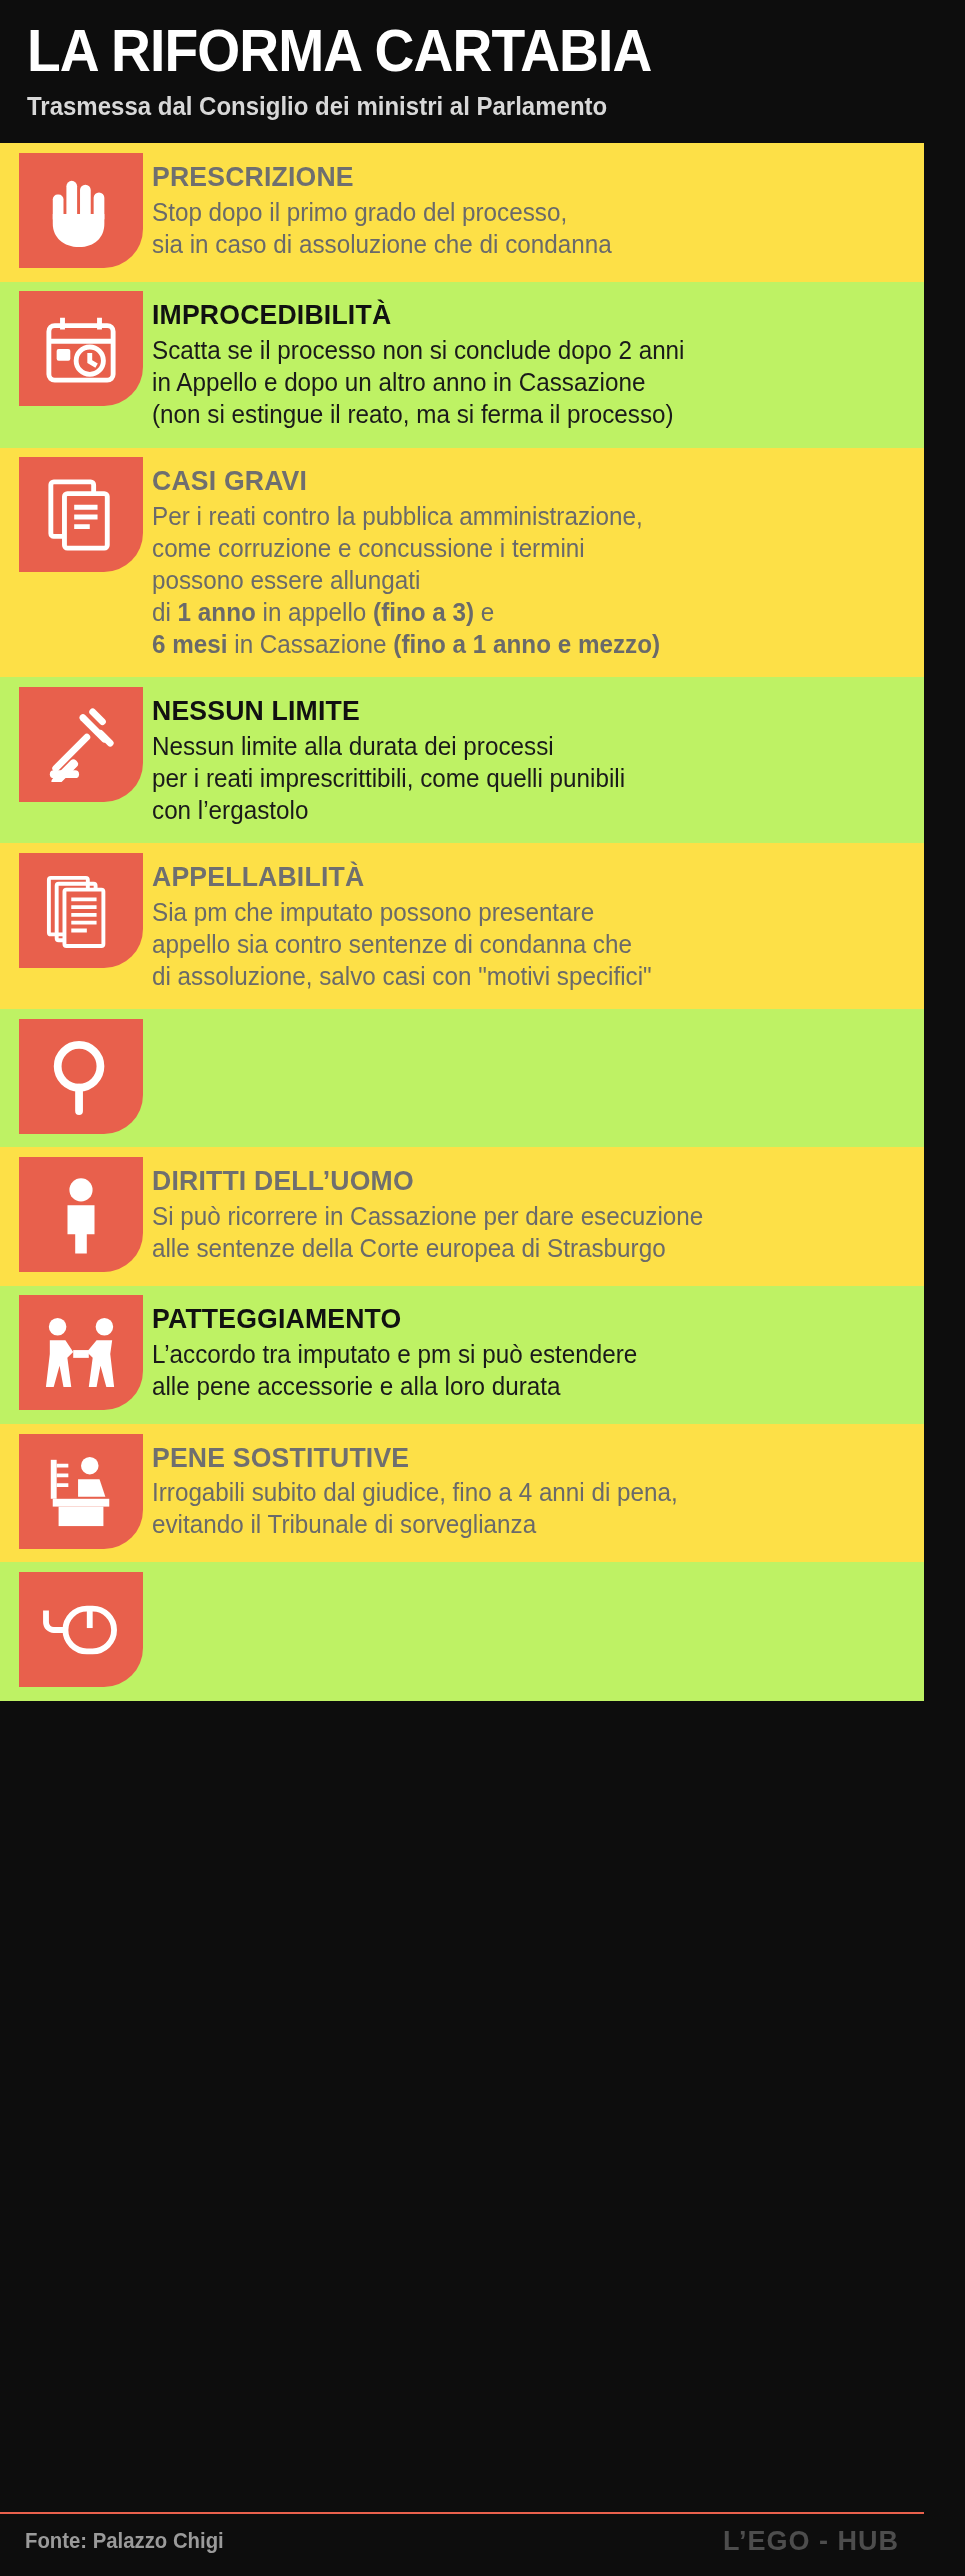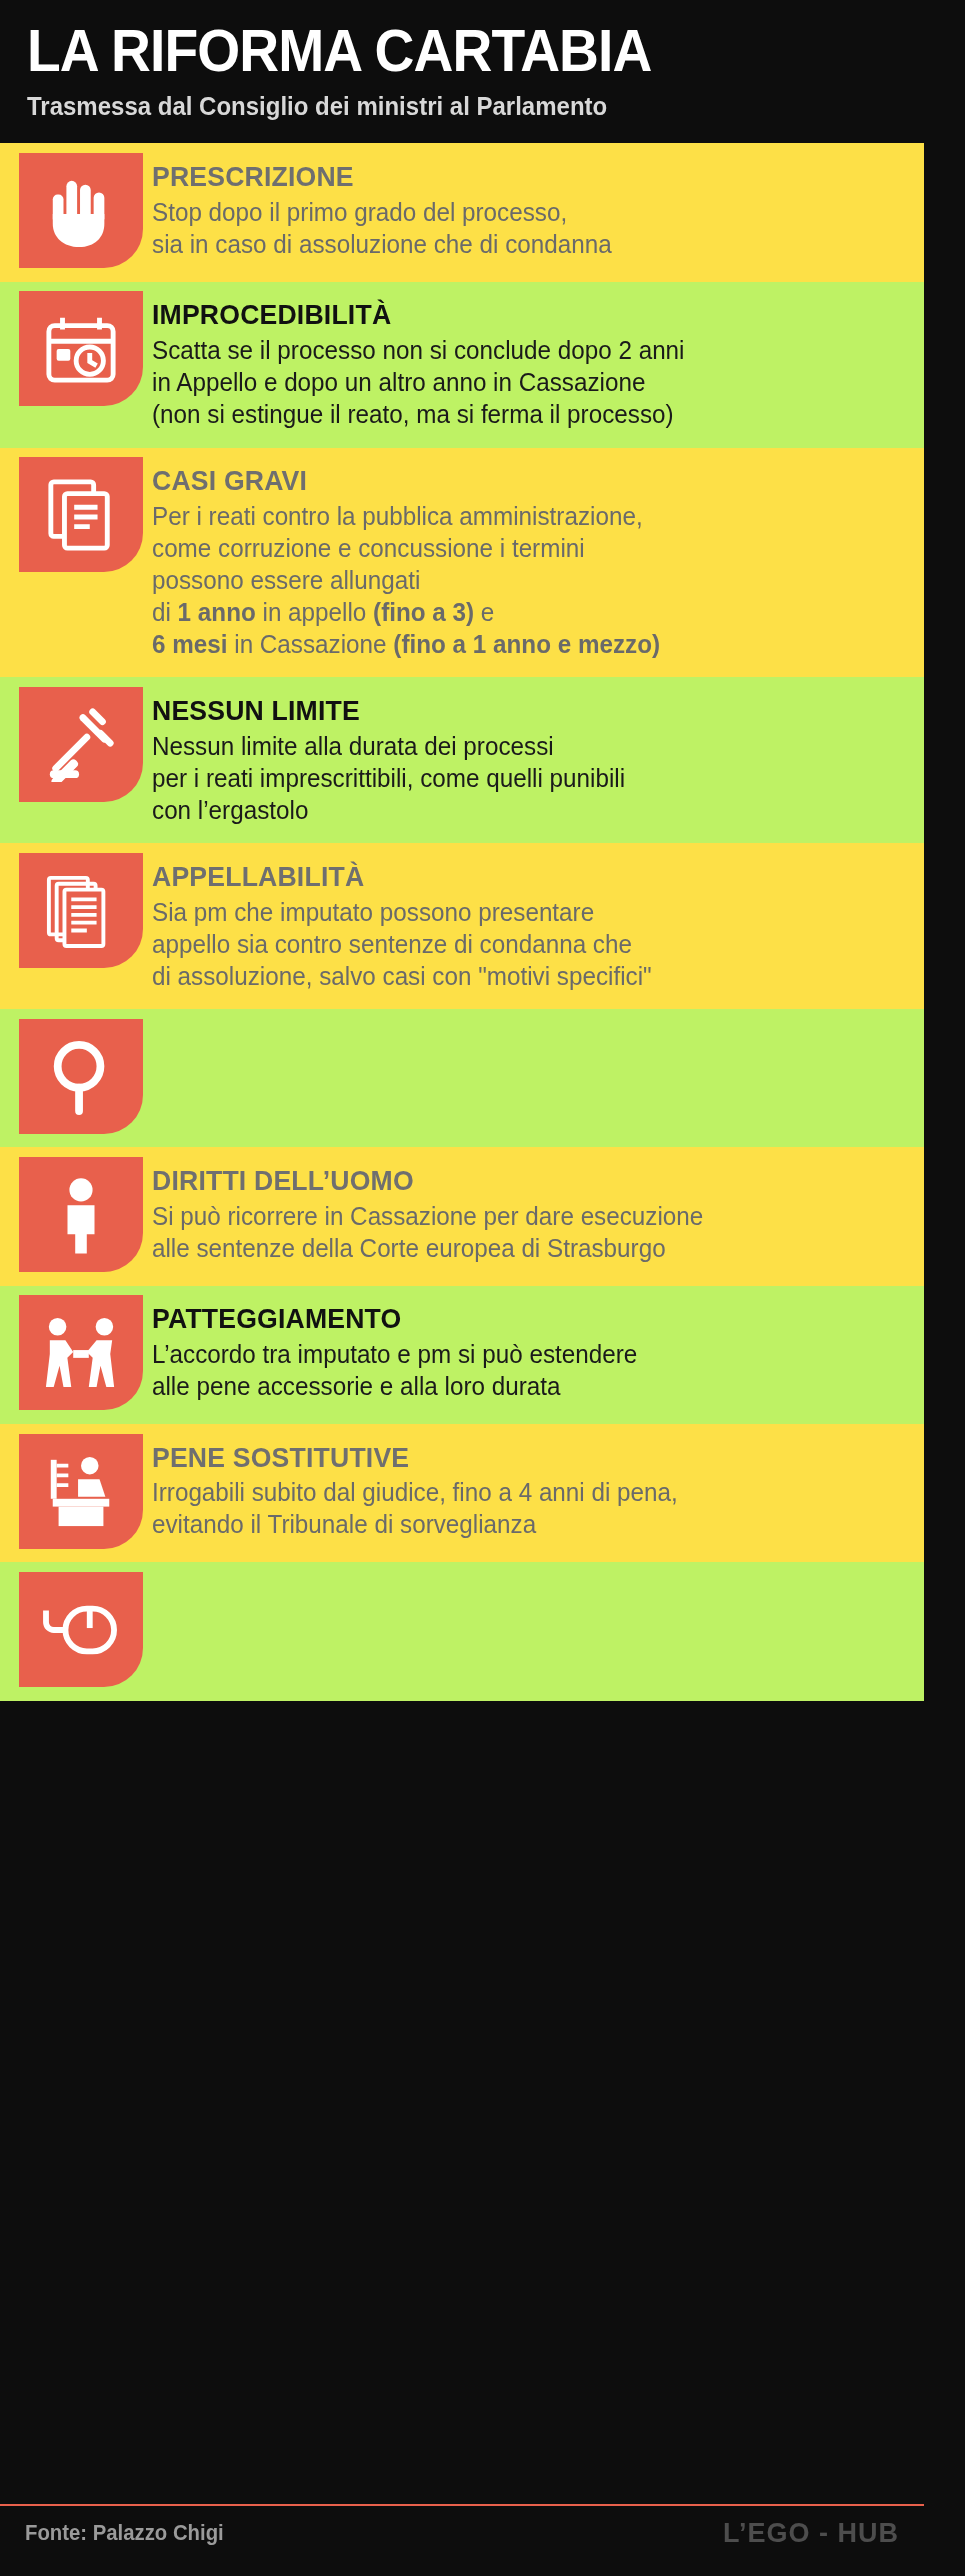--- a/index.html
+++ b/index.html
@@ -94,21 +94,21 @@
   
   .row.alt .item-title { color: #111111; }
   .row.alt .item-body  { color: #1a1a1a; }
   
   .row.dark .item-title { color: #6f6f6f; }
   .row.dark .item-body  { color: #6a6a6a; }
 
   
   .footer {
     position: absolute;
-    left: 0; right: 0; bottom: 16px;
+    left: 0; right: 0; bottom: 8px;
     height: 56px;
     background: #0d0d0d;
     border-top: 2.9px solid #e8604c;
     display: flex;
     align-items: center;
     justify-content: space-between;
     padding: 0 25px;
   }
   .source {
     font-size: 21.4px;

